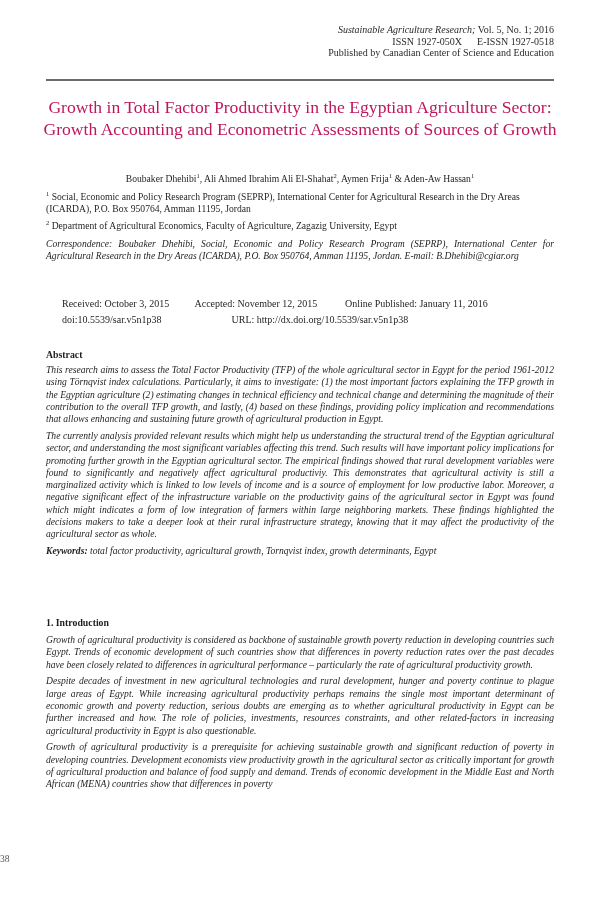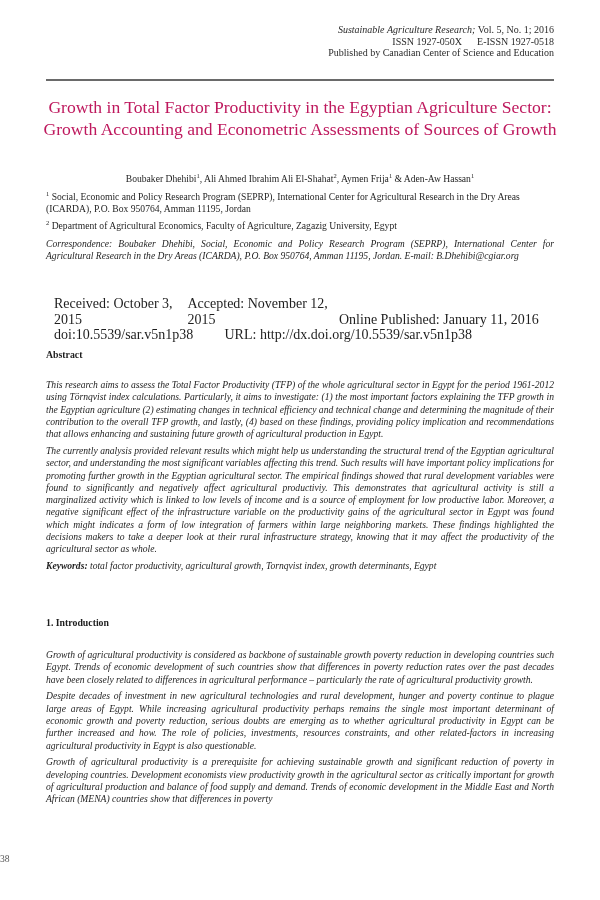--- a/index.html
+++ b/index.html
@@ -15,24 +15,24 @@
   .header .journal span { font-style: normal; }
   .rule { position: absolute; left: 0; width: 508px; top: 79px;
           height: 1.5px; background: #6a6a6a; }
   .title { position: absolute; top: 97px; left: -10px; width: 528px;
            text-align: center; font-size: 17.6px; line-height: 21.5px; color: #be185d; }
   .authors { position: absolute; top: 173px; left: 0; width: 508px; text-align: center;
              font-size: 9.6px; line-height: 12px; }
   sup { font-size: 6.5px; vertical-align: 4px; line-height: 0; }
   .affil { position: absolute; left: 0; width: 508px; font-size: 9.6px; line-height: 12.3px; }
   .p { text-align: justify; font-size: 9.6px; line-height: 12.3px; font-style: italic; }
-  .meta { position: absolute; left: 8px; width: 508px; font-size: 14px; line-height: 15.5px; }
+  .meta { position: absolute; left: 16px; width: 508px; font-size: 10px; line-height: 15.5px; }
   .meta span { display: inline-block; }
   .h { position: absolute; left: 0; font-weight: bold; font-size: 9.8px; }
-  .block { position: absolute; left: 0; width: 508px; margin-top: 15px; }
+  .block { position: absolute; left: 0; width: 508px; }
   .block .p + .p { margin-top: 4.5px; }
   .kw b { font-weight: bold; }
   .pagenum { position: absolute; top: 853px; left: 0; width: 600px; text-align: left;
              font-size: 9.6px; color: #555; }
 </style>
 </head>
 <body>
 
 <div class="page">
 

